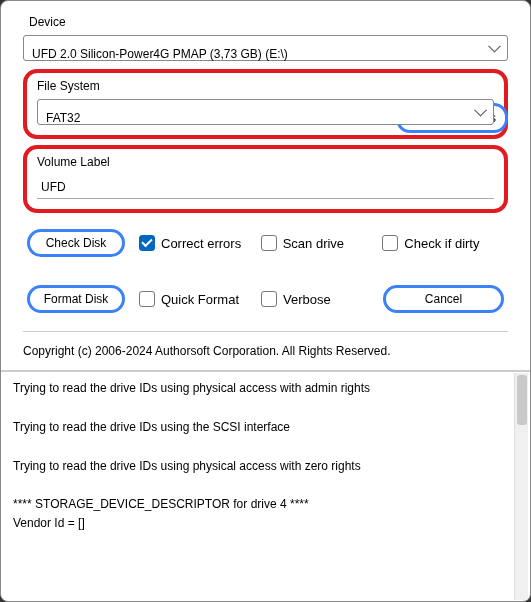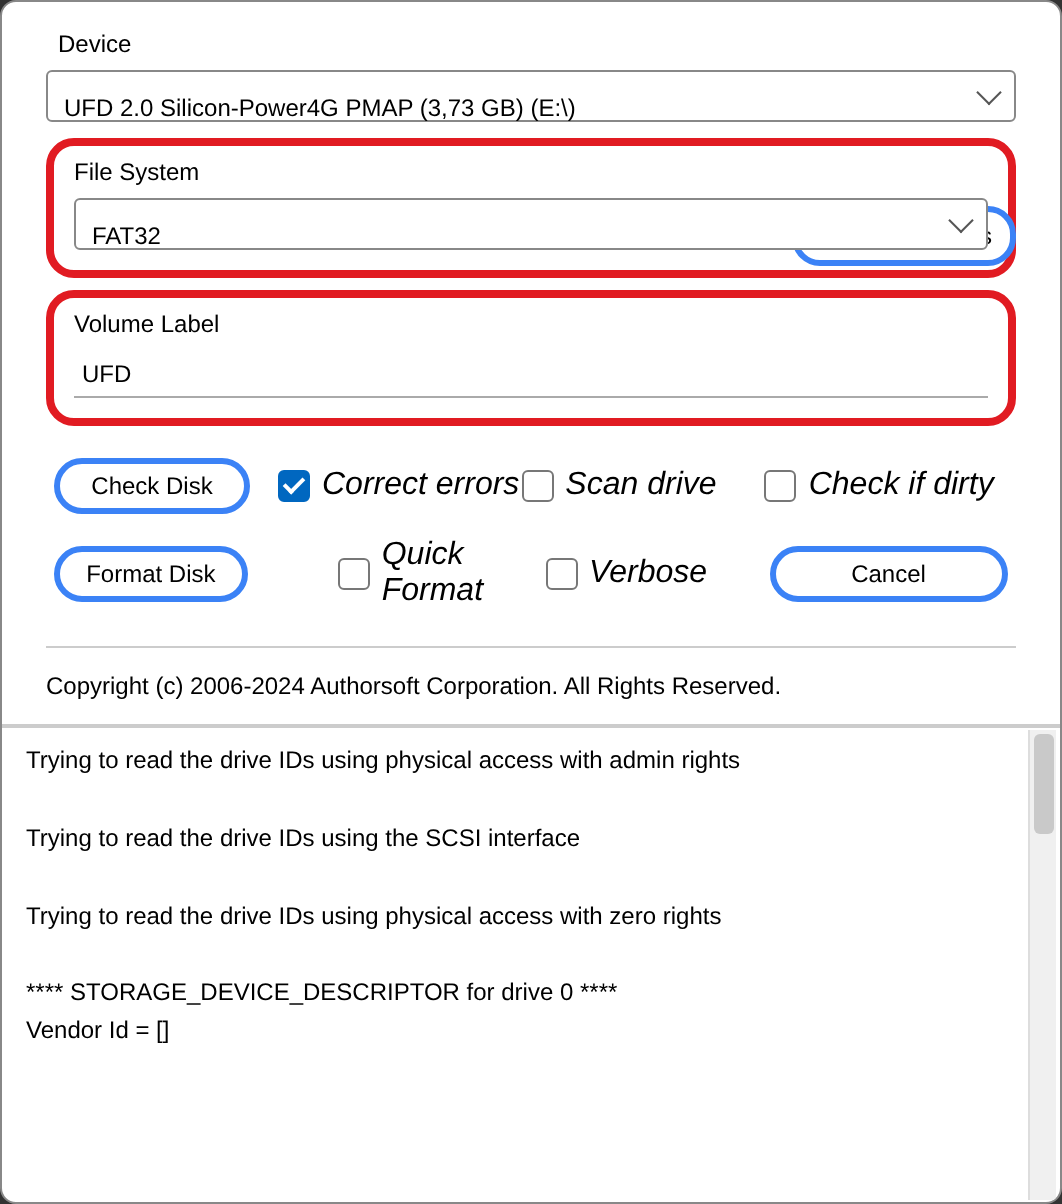--- a/index.html
+++ b/index.html
@@ -19,21 +19,21 @@
     .input { width: 100%; height: 24px; border: none; border-bottom: 1px solid #aaa; padding: 0 4px; font-size: 12px; outline: none; background: transparent; }
     .btn { height: 28px; border: 3px solid #3b82f6; border-radius: 14px; background: #fff; font-size: 12px; padding: 0 10px; cursor: pointer; white-space: nowrap; display:flex; align-items:center; justify-content:center; }
     .btn-refresh { width: 112px; }
     .highlight-box { border: 4px solid #e11b22; border-radius: 14px; padding: 6px 10px 10px 10px; margin-top: 8px; }
     .action-row { display: flex; align-items: center; gap: 0; margin-top: 16px; padding: 0 4px; }
     .action-row .btn { width: 98px; margin-right: 14px; }
     .chk-wrap { display: flex; align-items: center; gap: 6px; flex: 1; }
     .chk { width: 16px; height: 16px; border: 1px solid #777; border-radius: 3px; background: #fff; display: flex; align-items: center; justify-content: center; flex-shrink:0;}
     .chk.checked { background: #0067c0; border-color: #0067c0; }
     .chk.checked::after { content: ""; width: 4px; height: 8px; border-right: 2px solid #fff; border-bottom: 2px solid #fff; transform: rotate(45deg) translate(-1px,-1px); }
-    .chk-label { font-size: 16px; font-style: italic; }
+    .chk-label { font-size: 13px; }
     .action-row .btn-cancel { margin-left: auto; margin-right: 0; width: 121px; }
     .divider { border: none; border-top: 1px solid #ccc; margin: 18px 0 8px 0; }
     .copyright { text-align: left; font-size: 12px; padding: 4px 0 12px 0; }
     .logbox { border-top: 2px solid #ccc; flex: 1; padding: 8px 12px; font-size: 12px; line-height: 1.4; overflow: hidden; position: relative; }
     .logline { margin-bottom: 22px; }
     .logbox .scrollbar { position: absolute; right: 2px; top: 1px; bottom: 1px; width: 14px; background: #f0f0f0; border-left:1px solid #ddd;}
     .logbox .thumb { position: absolute; top: 2px; width: 10px; left: 2px; height: 50px; background: #c9c9c9; border-radius: 3px; }
     .group-device { margin-bottom: 4px; }
     .fs-inner { display: flex; gap: 10px; align-items: flex-end; }
   </style>
@@ -80,41 +80,41 @@
       <div class="chk-wrap">
         <div class="chk"></div>
         <span class="chk-label">Scan drive</span>
       </div>
       <div class="chk-wrap">
         <div class="chk"></div>
         <span class="chk-label">Check if dirty</span>
       </div>
     </div>
 
-    <div class="action-row" style="margin-top:12px;gap:31px;">
+    <div class="action-row" style="margin-top:28px;">
       <button class="btn">Format Disk</button>
       <div class="chk-wrap">
         <div class="chk"></div>
         <span class="chk-label">Quick Format</span>
       </div>
       <div class="chk-wrap">
         <div class="chk"></div>
         <span class="chk-label">Verbose</span>
       </div>
       <button class="btn btn-cancel">Cancel</button>
     </div>
 
     <hr class="divider">
     <div class="copyright">Copyright (c) 2006-2024 Authorsoft Corporation. All Rights Reserved.</div>
   </div>
 
   <div class="logbox">
     <div class="logline">Trying to read the drive IDs using physical access with admin rights</div>
     <div class="logline">Trying to read the drive IDs using the SCSI interface</div>
     <div class="logline">Trying to read the drive IDs using physical access with zero rights</div>
-    <div class="logline" style="margin-bottom:2px;">**** STORAGE_DEVICE_DESCRIPTOR for drive 0 ****</div>
+    <div class="logline" style="margin-bottom:2px;">**** STORAGE_DEVICE_DESCRIPTOR for drive 4 ****</div>
     <div class="logline" style="margin-bottom:16px;">Vendor Id = []</div>
     <div class="scrollbar">
       <div class="thumb"></div>
     </div>
   </div>
 
 </div>
 
 </body></html>

